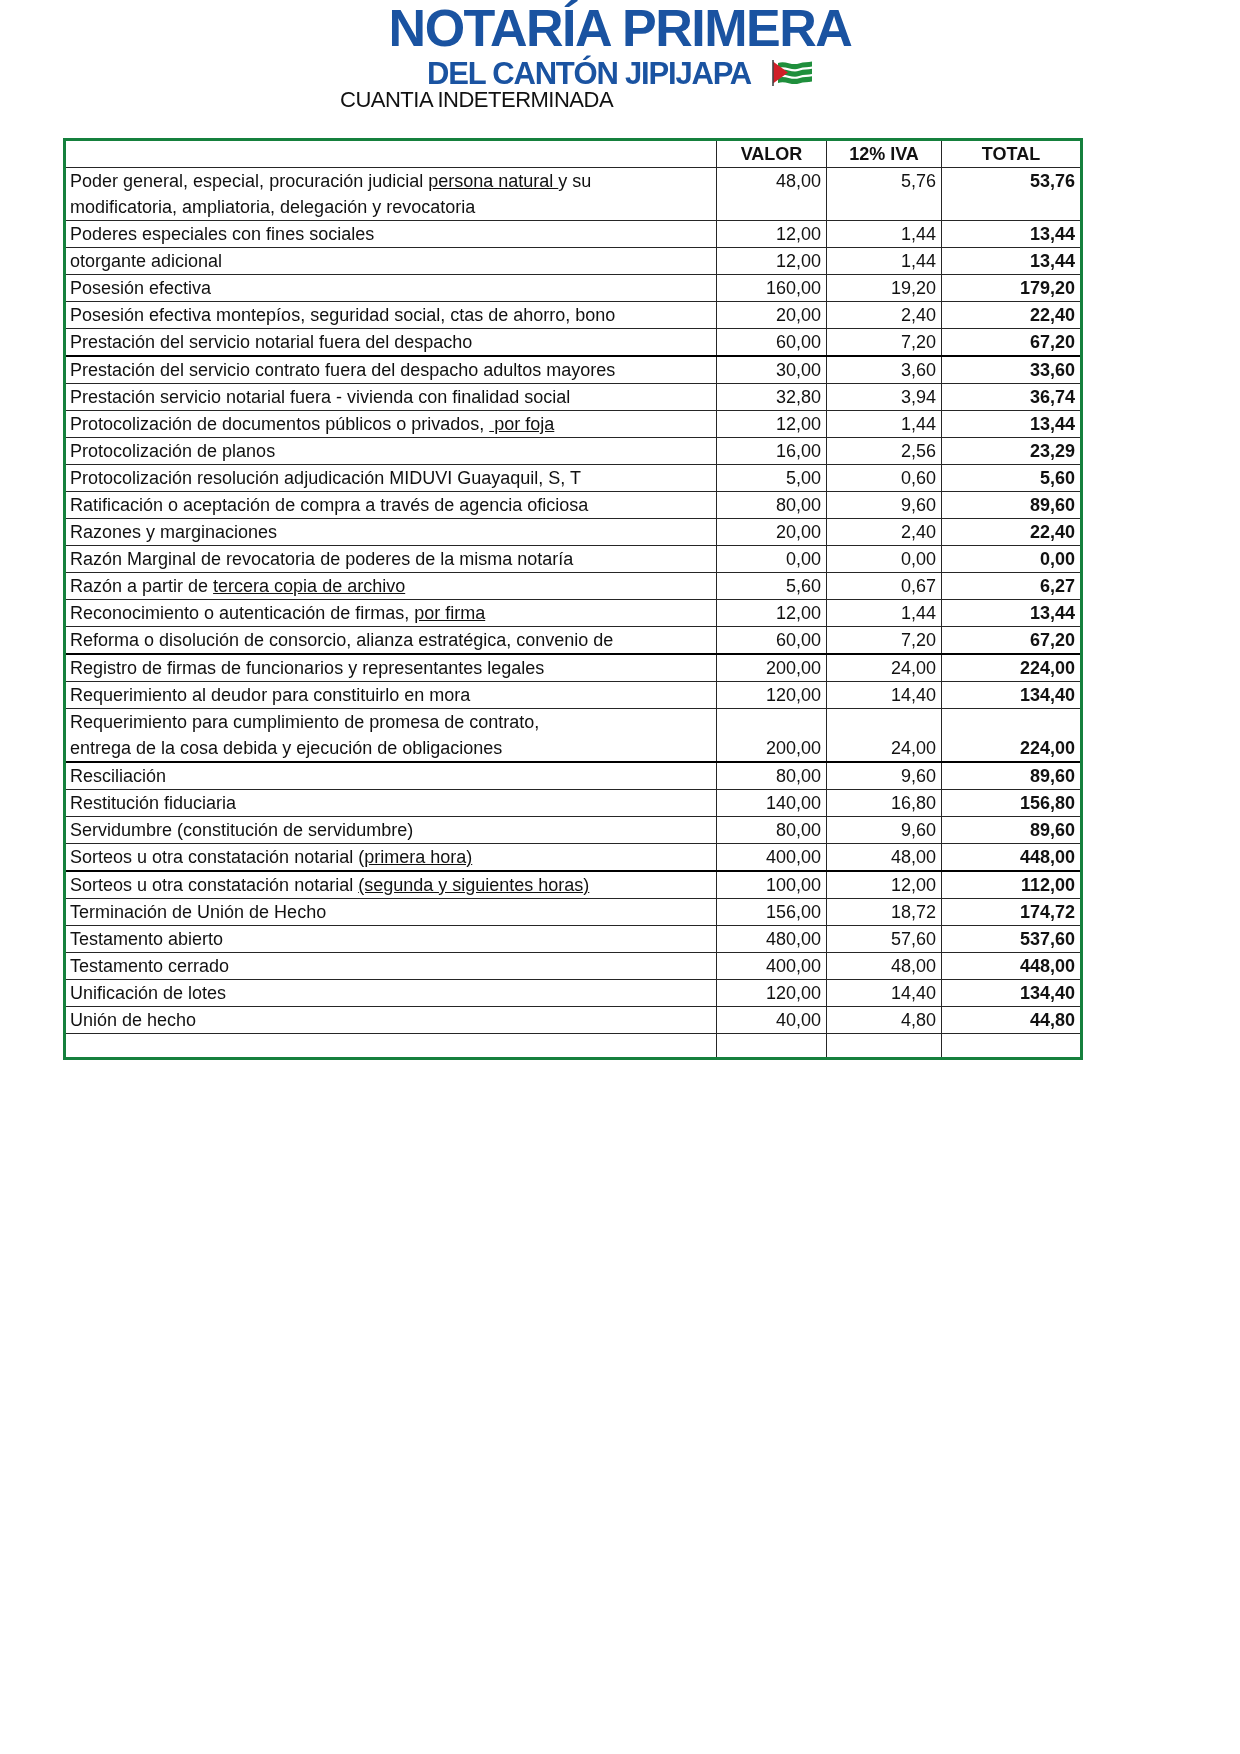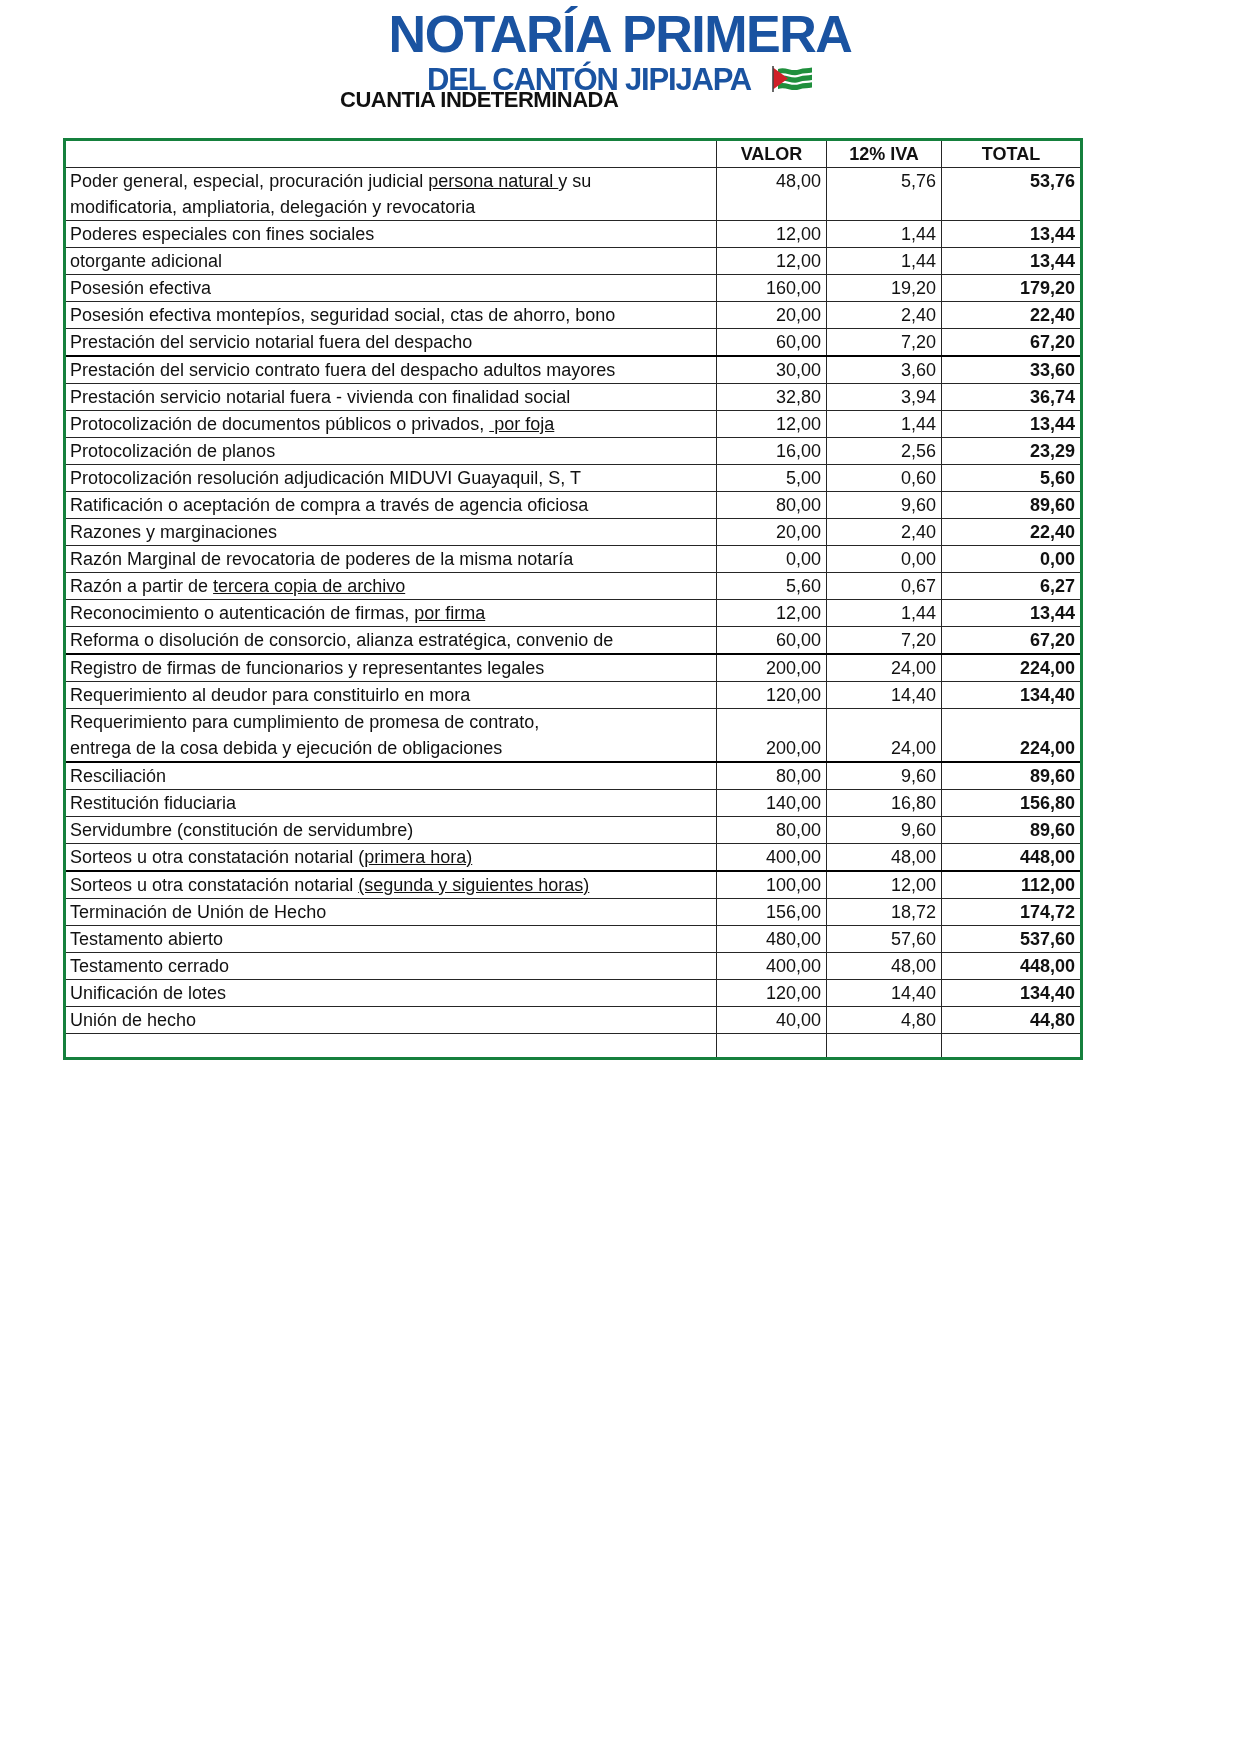--- a/index.html
+++ b/index.html
@@ -10,21 +10,21 @@
     position: relative;
   }
   :root {
     --brand: #1a53a1;
     --flag-green: #1f8f3c;
     --flag-red: #d01f27;
     --grid: #262626;
   }
   .page-header {
     position: absolute;
-    left: 10px; top: 6px;
+    left: 10px; top: 0;
     width: 1220px;
     text-align: center;
     color: var(--brand);
   }
   .title1 {
     font-size: 52px;
     font-weight: 700;
     letter-spacing: -1.5px;
     line-height: 56px;
     white-space: nowrap;
@@ -42,21 +42,21 @@
     font-weight: 700;
     letter-spacing: -1.2px;
     line-height: 36px;
     white-space: nowrap;
   }
   .flag { display: inline-block; }
   .subtitle {
     position: absolute;
     left: 340px; top: 87px;
     font-size: 22px;
-    font-weight: 700;
+    font-weight: 400;
     color: #111;
     letter-spacing: -0.5px;
     line-height: 26px;
     white-space: nowrap;
   }
   table.fees {
     position: absolute;
     left: 63px; top: 138px;
     width: 1017px;
     border-collapse: collapse;

